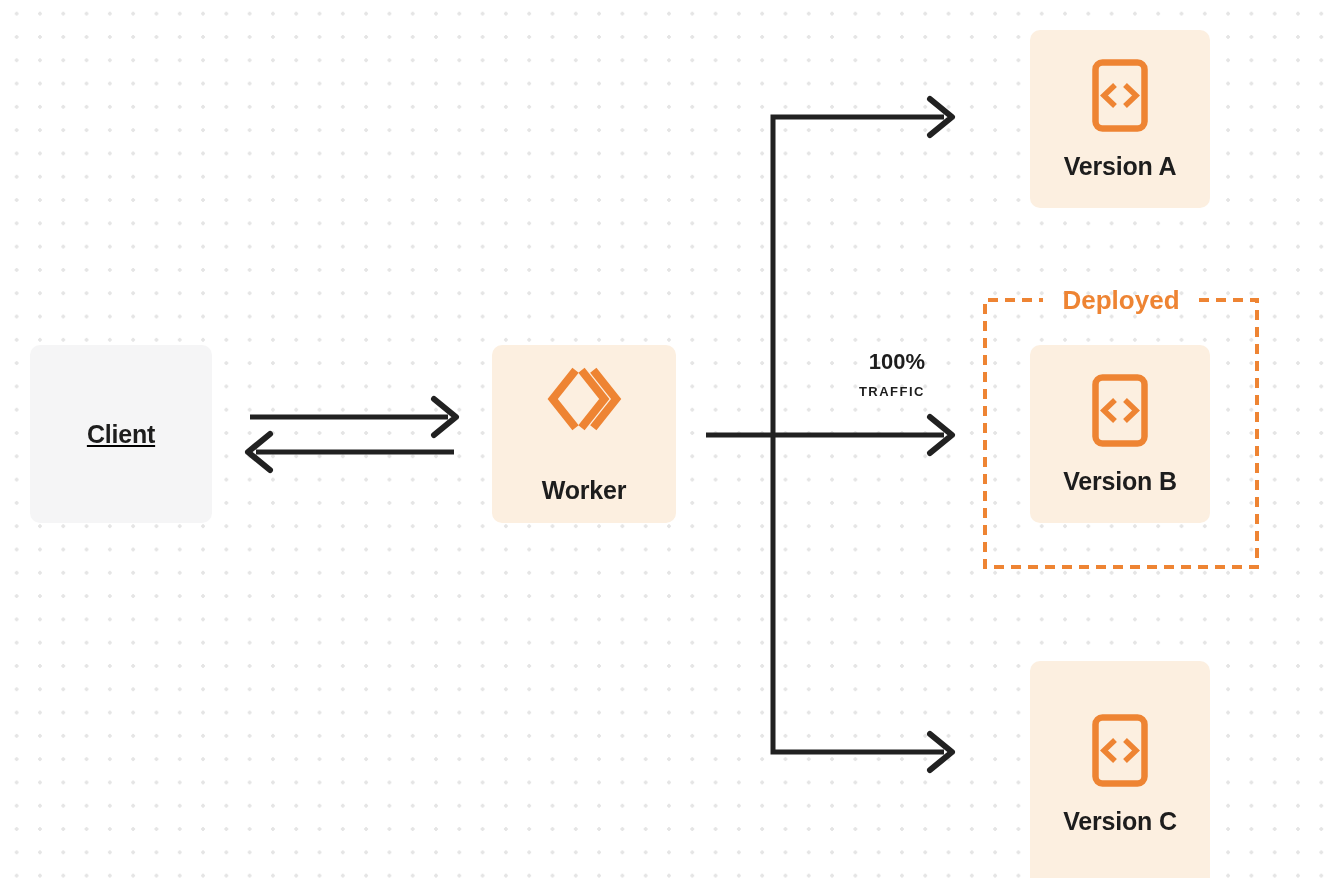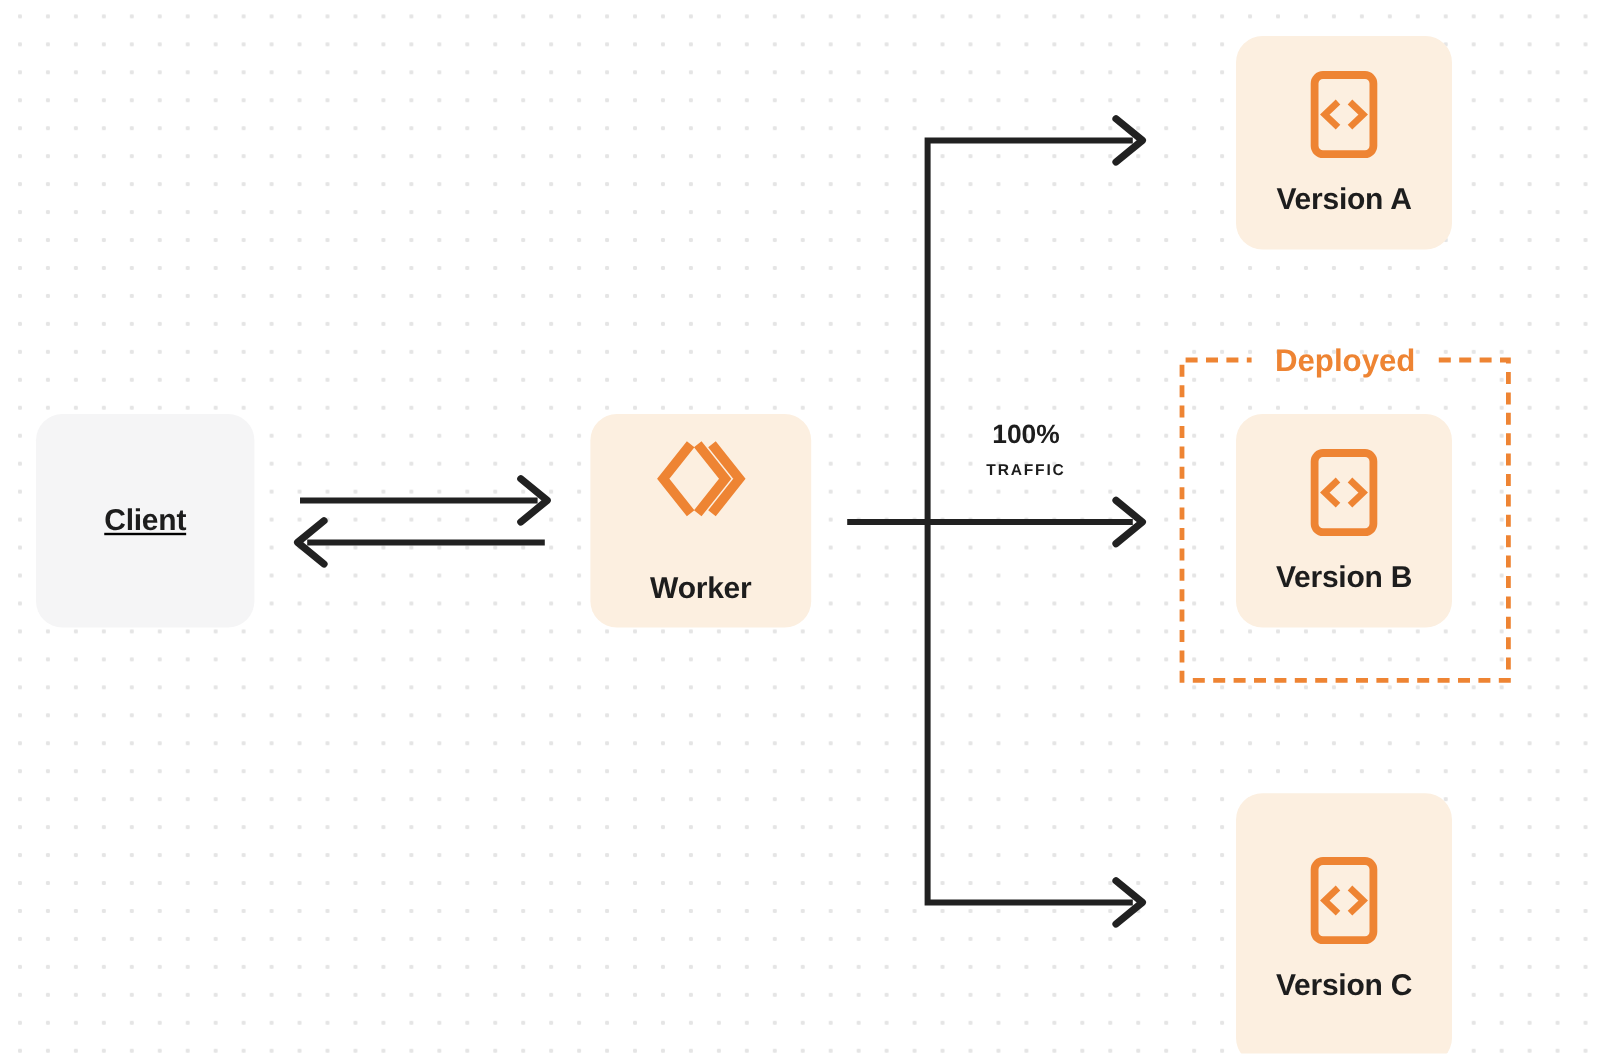--- a/index.html
+++ b/index.html
@@ -50,21 +50,21 @@
     stroke-width: 4;
     fill: none;
     stroke-dasharray: 10 7;
   }
   .o-stroke {
     stroke: var(--accent-orange);
     fill: none;
   }
   .node {
     position: absolute;
-    border-radius: 22px;
+    border-radius: 10px;
     display: flex;
     flex-direction: column;
     align-items: center;
     justify-content: center;
   }
   .node-gray  { background: var(--node-gray); }
   .node-cream { background: var(--node-cream); }
   .node-label {
     font-size: 25px;
     font-weight: 700;
@@ -72,21 +72,21 @@
     letter-spacing: -0.2px;
     line-height: 1;
   }
   .node-icon { display: block; overflow: visible; }
   .node .node-icon { margin-bottom: 22px; }
   .traffic-label {
     position: absolute;
     left: 785px;
     top: 351px;
     width: 140px;
-    text-align: center;
+    text-align: right;
     color: var(--text-dark);
     font-weight: 700;
     line-height: 1;
   }
   .traffic-line1 { font-size: 22px; }
   .traffic-line2 { font-size: 13px; letter-spacing: 1.5px; margin-top: 12px; }
   .deployed-label {
     position: absolute;
     left: 1121px;
     top: 300px;

